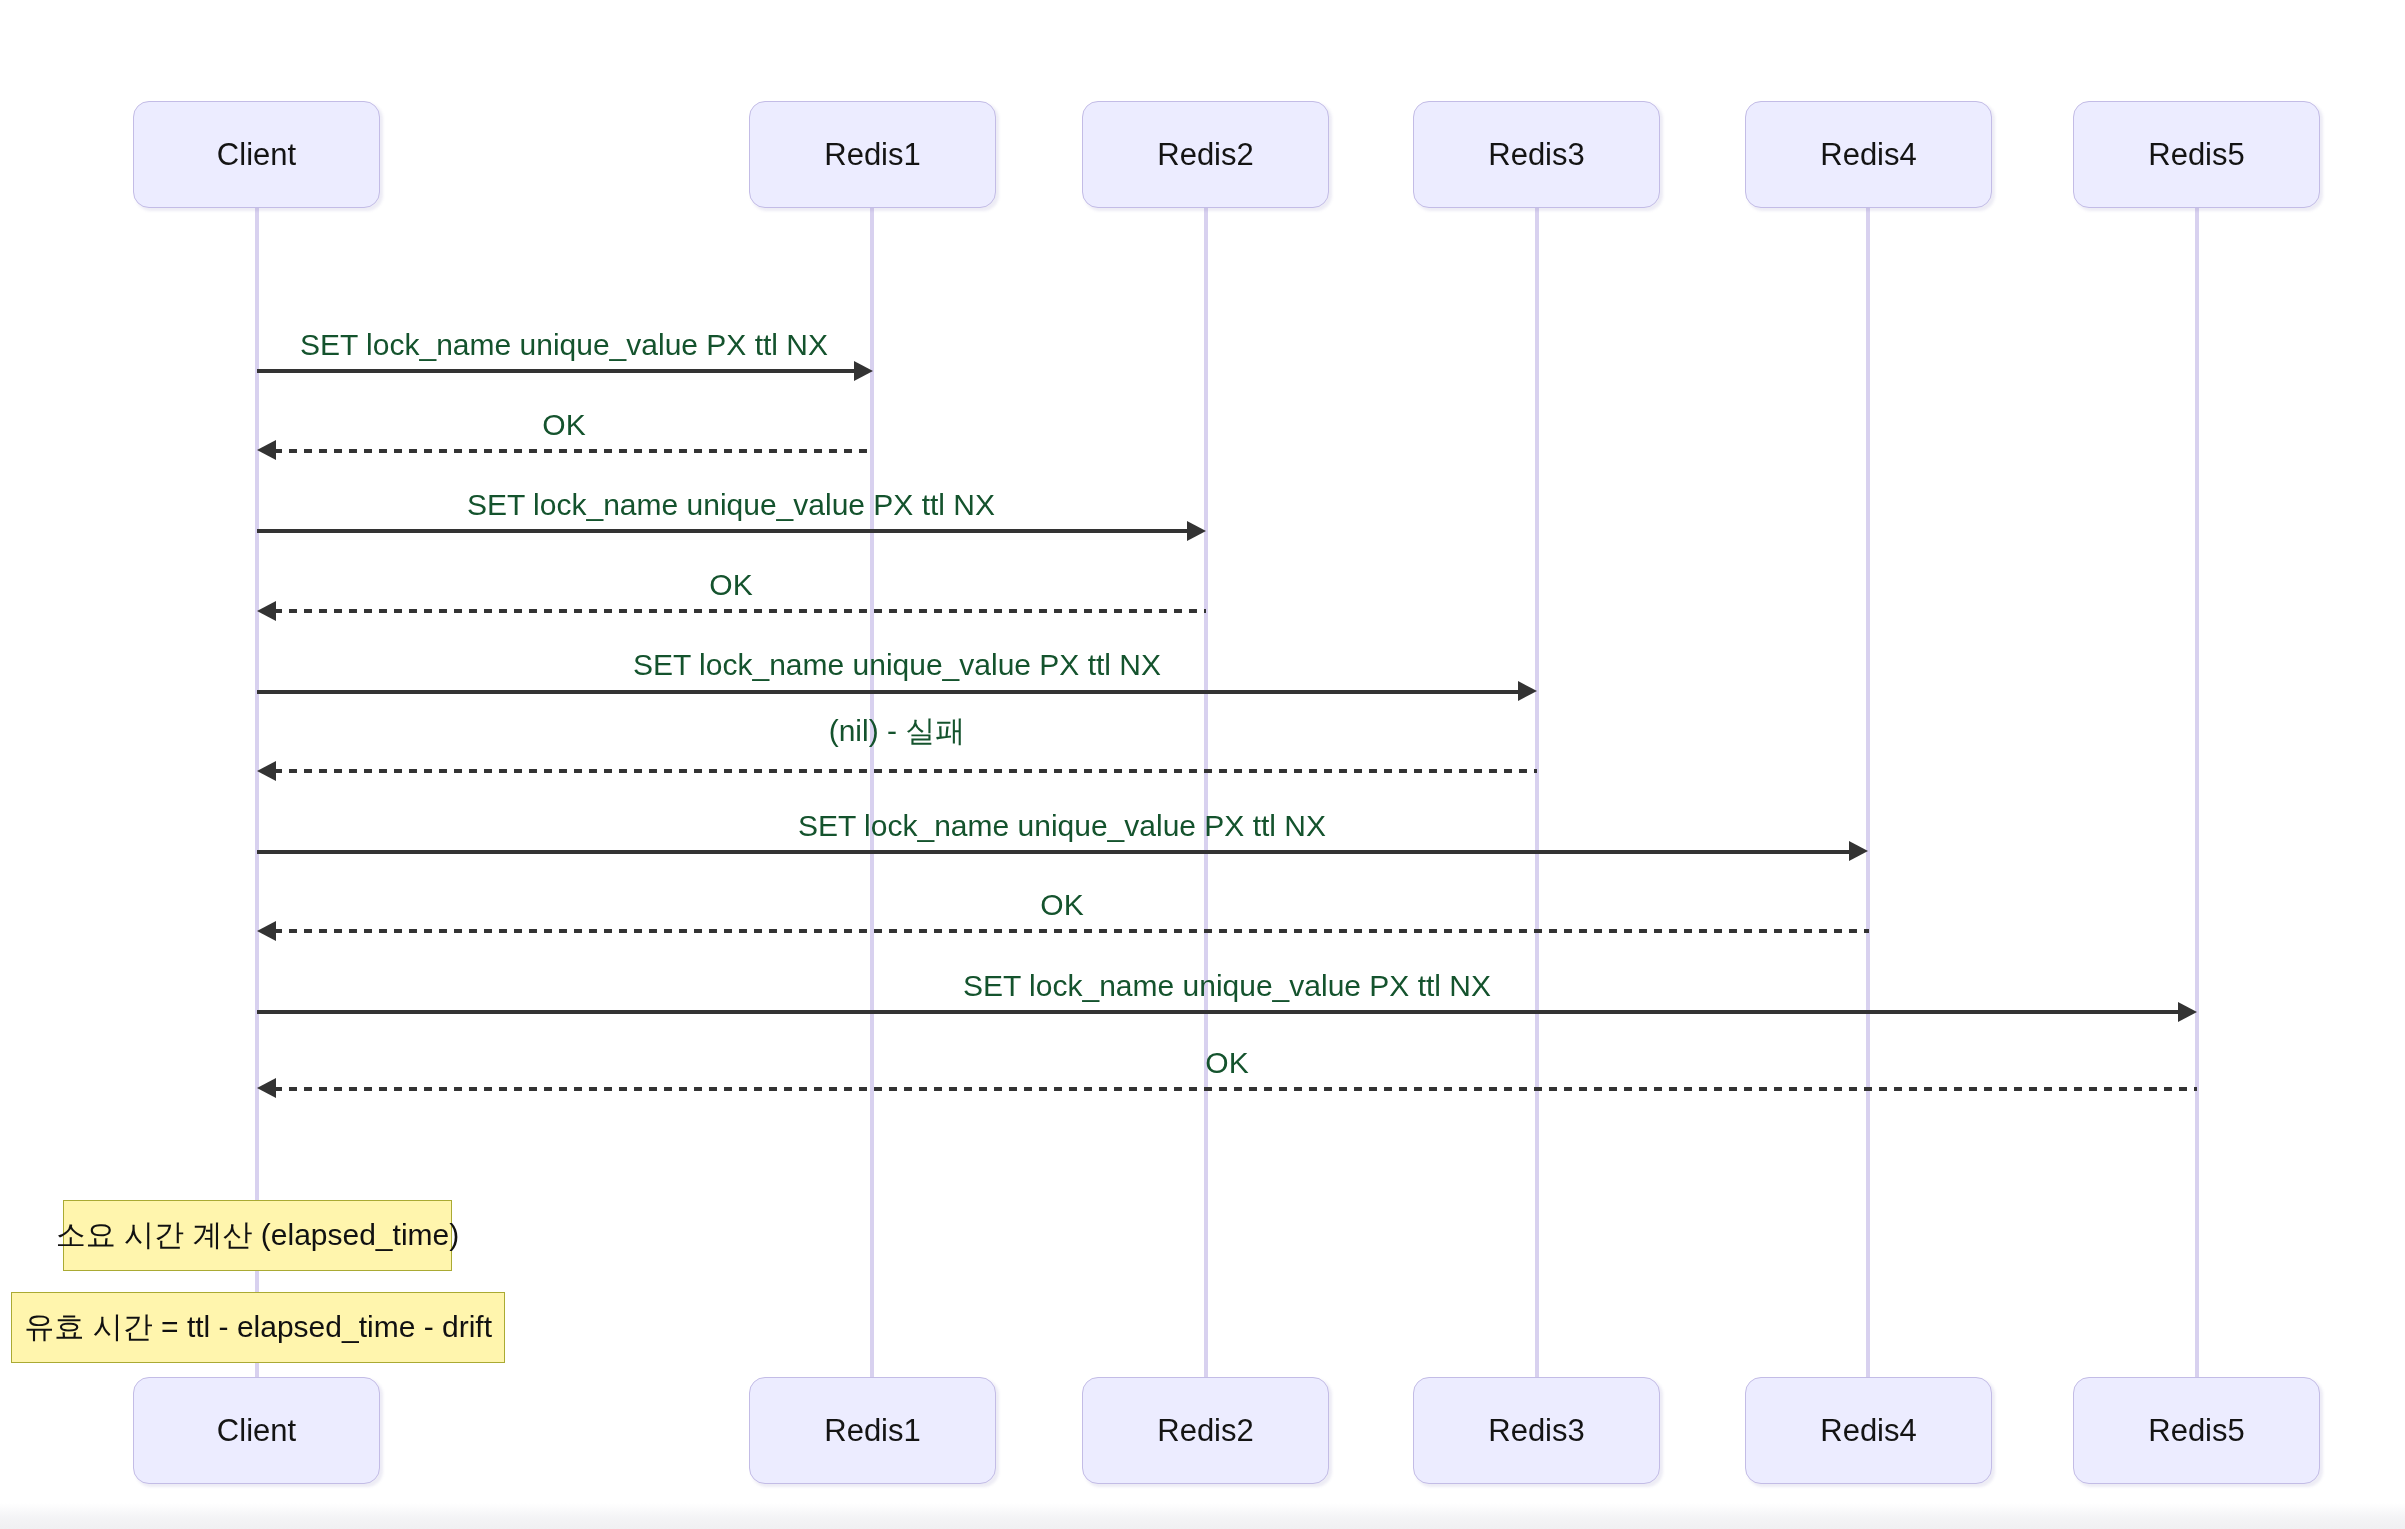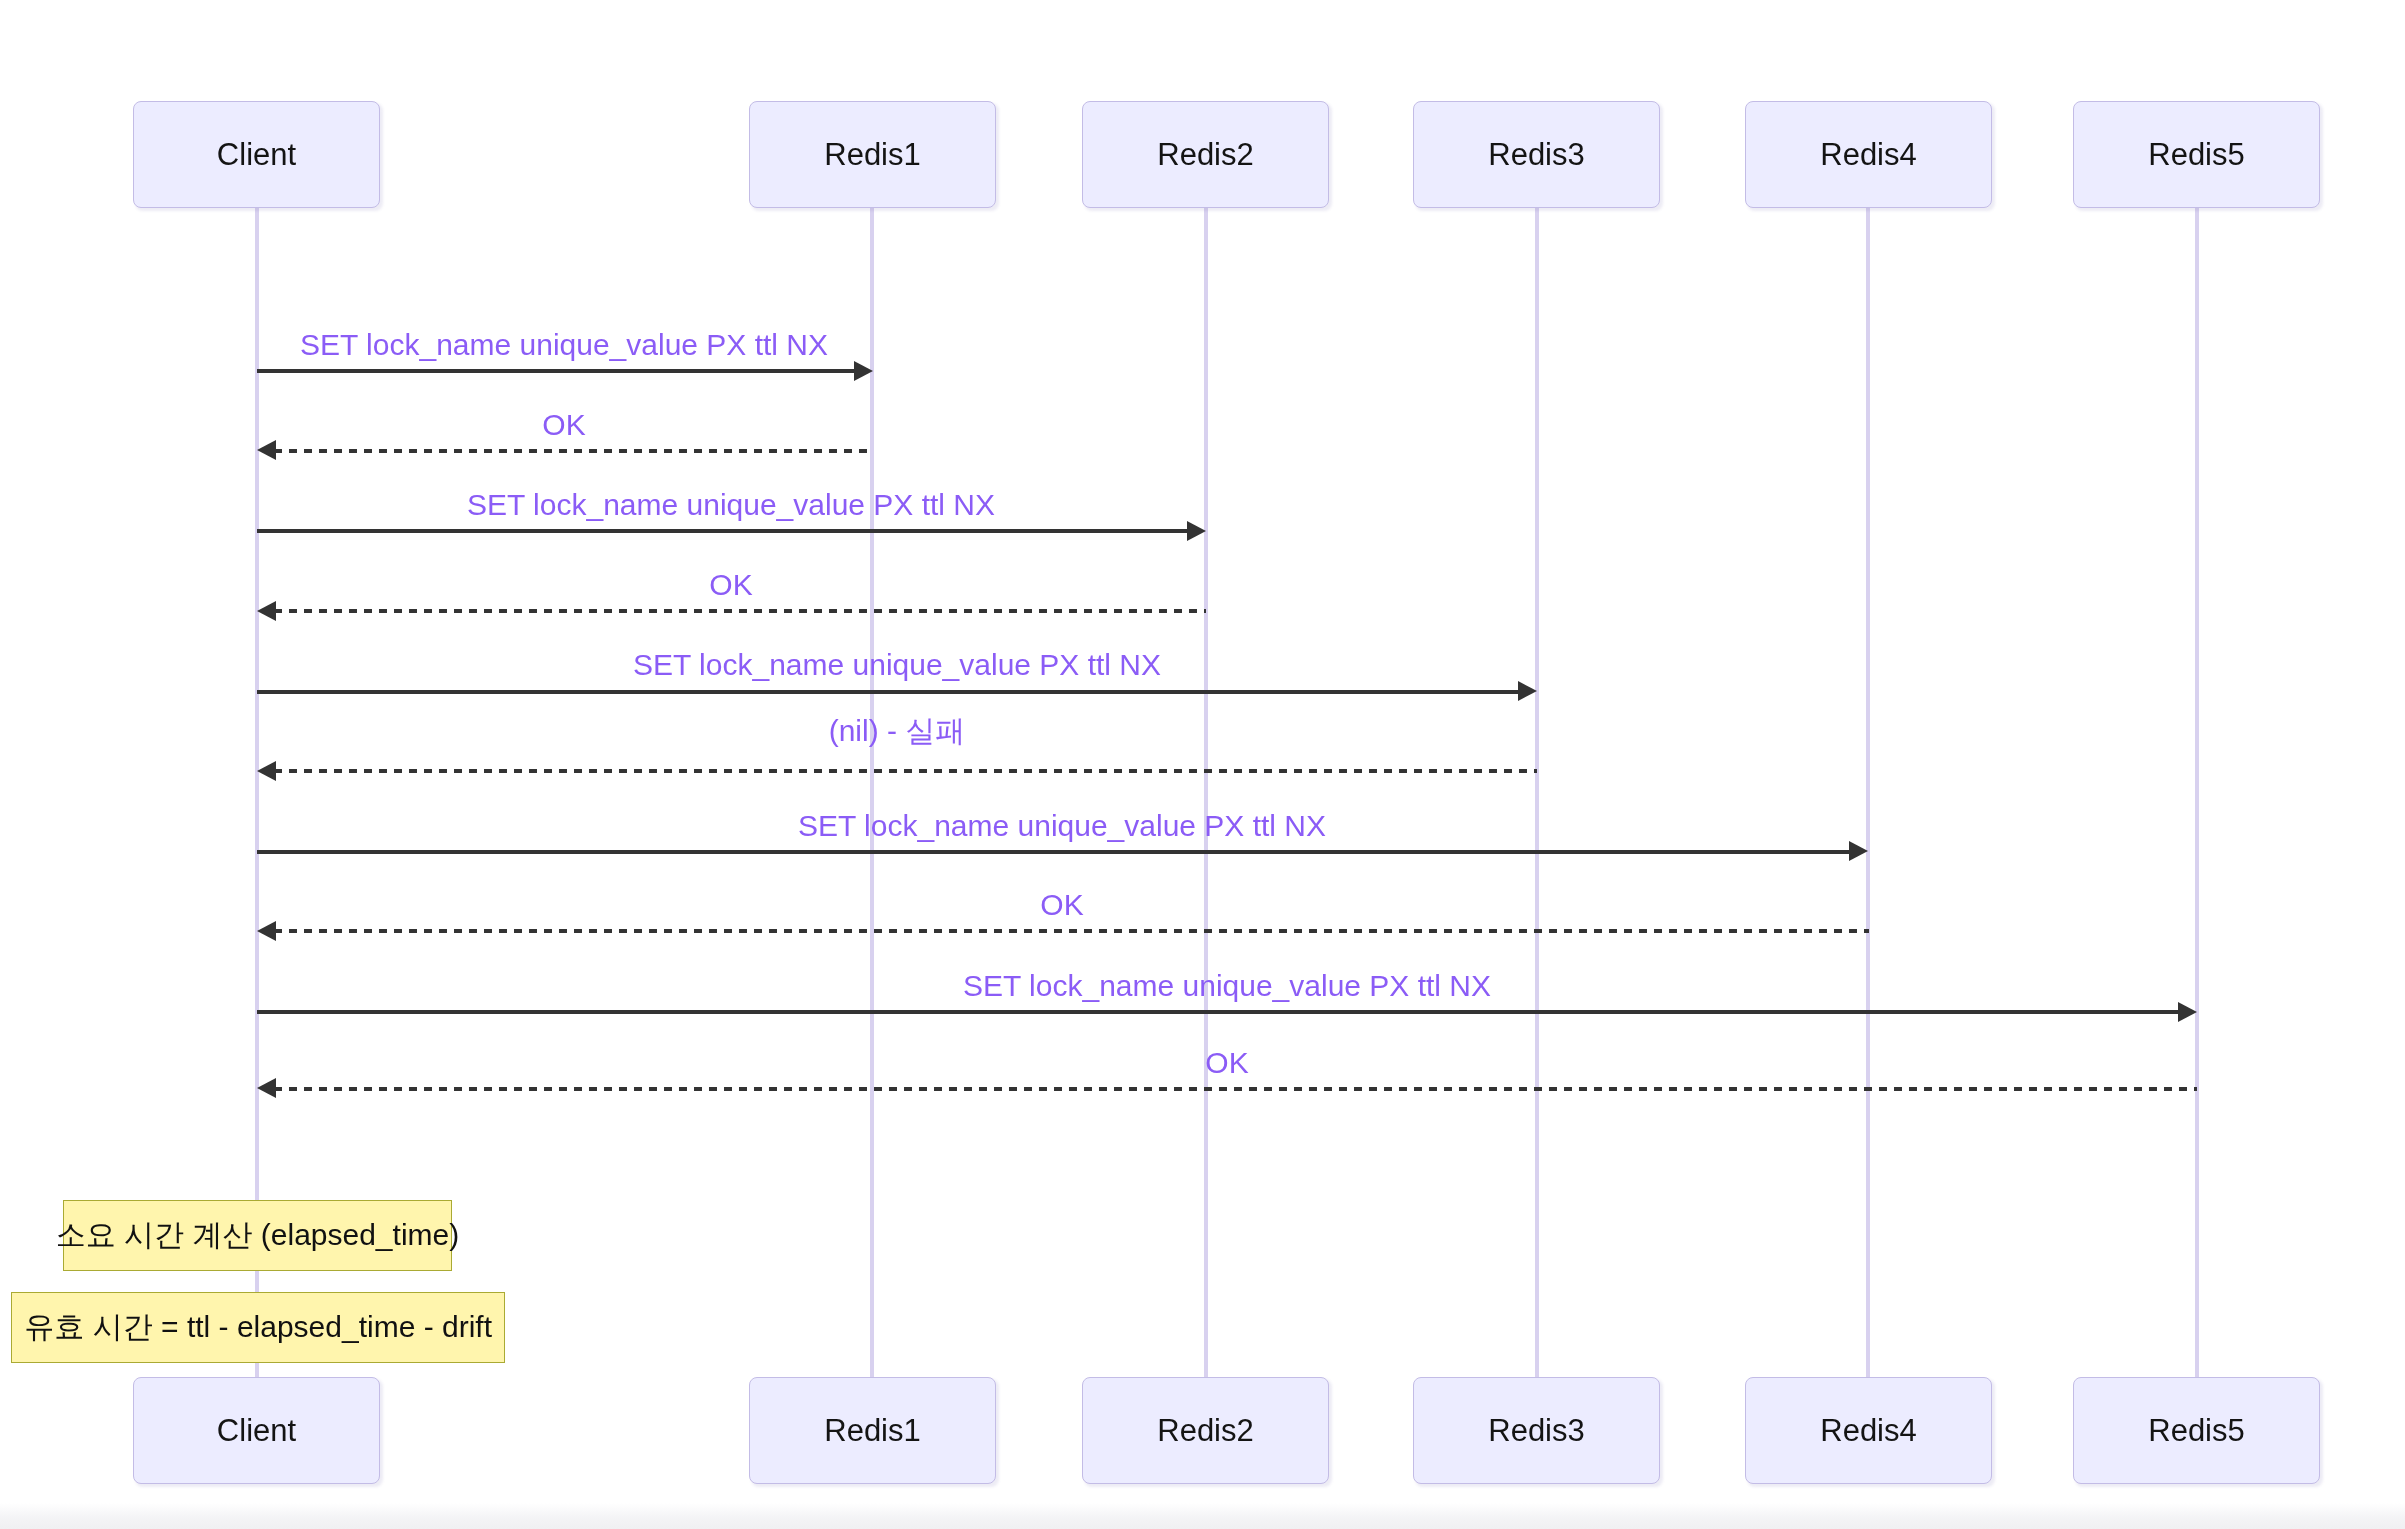--- a/index.html
+++ b/index.html
@@ -3,31 +3,31 @@
 <meta charset="utf-8">
 <style>
   html,body{margin:0;padding:0;background:#fff;}
   .canvas{
     position:relative;width:2406px;height:1529px;background:#fff;overflow:hidden;
     font-family:"Liberation Sans","DejaVu Sans",sans-serif;color:#1f2020;
   }
   .lifeline{position:absolute;width:3.7px;top:208px;height:1169px;background:#d8d1ef;}
   .actor{
     position:absolute;width:247px;height:107px;background:#ECECFF;
-    border:1.9px solid #c3bce6;border-radius:8px;box-sizing:border-box;
+    border:1.9px solid #c3bce6;border-radius:16px;box-sizing:border-box;
     display:flex;align-items:center;justify-content:center;
     font-size:31px;color:#141414;box-shadow:2.8px 2.8px 2.8px rgba(110,100,170,0.12);
   }
   .note{
     position:absolute;background:#FFF5AD;border:1.9px solid #AAAA33;box-sizing:border-box;
     display:flex;align-items:center;justify-content:center;
     font-size:30px;color:#111;white-space:nowrap;
   }
   .msg-label{
-    position:absolute;transform:translateX(-50%);font-size:30px;color:#8b5cf6;
+    position:absolute;transform:translateX(-50%);font-size:30px;color:#14532d;
     white-space:nowrap;line-height:37px;
   }
   .line-solid{position:absolute;height:3.7px;background:#333333;}
   .line-dashed{
     position:absolute;height:3.7px;
     background:repeating-linear-gradient(to right,#333333 0 8.4px,transparent 8.4px 15px);
   }
   .arrow-right{
     position:absolute;width:0;height:0;
     border-top:10.3px solid transparent;border-bottom:10.3px solid transparent;

